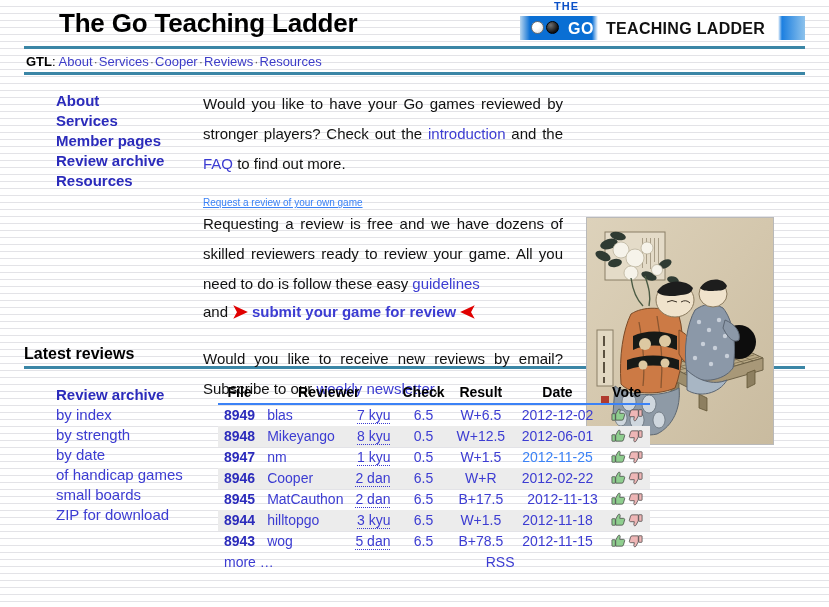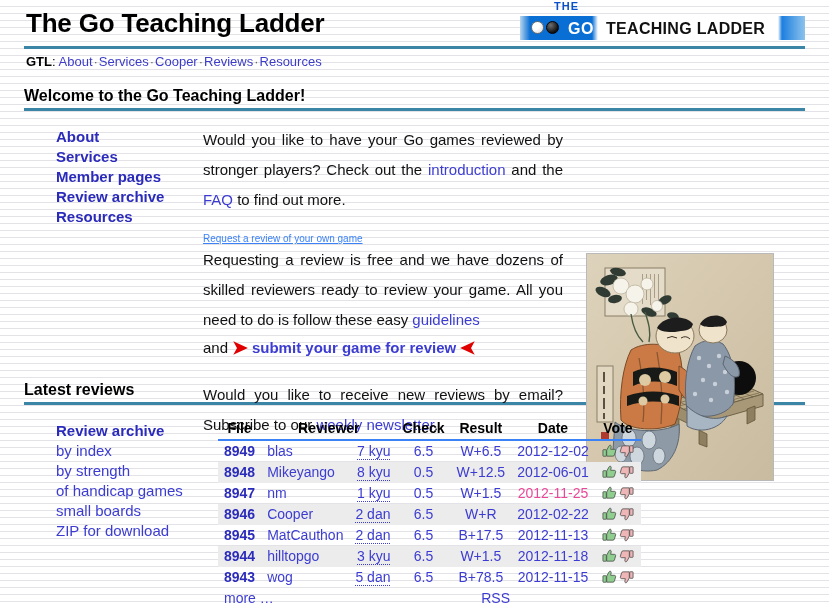--- a/index.html
+++ b/index.html
@@ -28,20 +28,21 @@
     position: relative;
     width: 829px;
     height: 607px;
   }
 
   
   .header {
     position: relative;
     padding: 8px 24px 0 32px;
     height: 34px;
+    margin-left: 33px;
   }
   .site-title {
     position: absolute;
     left: 26px;
     top: 8px;
     font-size: 26px;
     font-weight: bold;
     letter-spacing: -0.2px;
     color: #000;
     white-space: nowrap;
@@ -337,21 +338,20 @@
     </div>
   </div>
 
   <div class="rule-teal"></div>
 
   <div class="nav">
     <span class="gtl">GTL</span><span class="sep-colon">:</span>
     <a href="#">About</a><span class="dot">·</span><a href="#">Services</a><span class="dot">·</span><a href="#">Cooper</a><span class="dot">·</span><a href="#">Reviews</a><span class="dot">·</span><a href="#">Resources</a>
   </div>
 
-  <div class="section-head">Welcome to the Go Teaching Ladder!</div>
   <div class="section-rule"></div>
 
   <div class="content">
 
     <div class="side-nav">
       <a href="#">About</a>
       <a href="#">Services</a>
       <a href="#">Member pages</a>
       <a href="#">Review archive</a>
       <a href="#">Resources</a>
@@ -503,20 +503,21 @@
   </div>
 
   <div class="section-head">Latest reviews</div>
   <div class="section-rule"></div>
 
   <div class="reviews">
     <div class="rev-side">
       <a href="#" class="rev-head">Review archive</a>
       <a href="#" class="sub">by index</a>
       <a href="#" class="sub">by strength</a>
+      <a href="#" class="sub">by date</a>
       <a href="#" class="sub">of handicap games</a>
       <a href="#" class="sub">small boards</a>
       <a href="#" class="sub">ZIP for download</a>
     </div>
 
     <table class="rev-table">
       <thead>
         <tr>
           <th>File</th>
           <th colspan="2">Reviewer</th>
@@ -564,21 +565,21 @@
                     <rect x="1" y="5.6" width="3.6" height="7" rx="0.6" fill="#eeb6b6" stroke="#444" stroke-width="0.8"></rect>
                   </g>
                 </svg></span></td>
           </tr>
           <tr>
             <td class="c-file"><a href="#" style="color:#2b2bbb;text-decoration:none;font-weight:bold;">8947</a></td>
             <td class="c-rev"><a href="#" style="color:#3c3cd2;text-decoration:none;">nm</a></td>
             <td class="c-rank"><span>1 kyu</span></td>
             <td class="c-komi">0.5</td>
             <td class="c-res">W+1.5</td>
-            <td class="c-date"><a href="#" style="color:#ec4899;text-decoration:none;">2012-11-25</a></td>
+            <td class="c-date"><a href="#" style="color:#3b82f6;text-decoration:none;">2012-11-25</a></td>
             <td class="c-vote"><span><svg class="thumb" viewBox="0 0 16 14" xmlns="http://www.w3.org/2000/svg">
                   <g>
                     <path d="M5 6 L7.6 1.4 C8.3 0.4 10 0.8 9.8 2.2 L9.3 5.2 L13.2 5.2 C14.2 5.2 14.8 6 14.5 6.9 L13.3 11.2 C13.1 12 12.4 12.5 11.6 12.5 L5 12.5 Z" fill="#8fce8f" stroke="#444" stroke-width="0.8" stroke-linejoin="round"></path>
                     <rect x="1" y="5.6" width="3.6" height="7" rx="0.6" fill="#8fce8f" stroke="#444" stroke-width="0.8"></rect>
                   </g>
                 </svg></span><span><svg class="thumb" viewBox="0 0 16 14" xmlns="http://www.w3.org/2000/svg">
                   <g transform="rotate(180 8 7)">
                     <path d="M5 6 L7.6 1.4 C8.3 0.4 10 0.8 9.8 2.2 L9.3 5.2 L13.2 5.2 C14.2 5.2 14.8 6 14.5 6.9 L13.3 11.2 C13.1 12 12.4 12.5 11.6 12.5 L5 12.5 Z" fill="#eeb6b6" stroke="#444" stroke-width="0.8" stroke-linejoin="round"></path>
                     <rect x="1" y="5.6" width="3.6" height="7" rx="0.6" fill="#eeb6b6" stroke="#444" stroke-width="0.8"></rect>
                   </g>
@@ -602,21 +603,21 @@
                     <rect x="1" y="5.6" width="3.6" height="7" rx="0.6" fill="#eeb6b6" stroke="#444" stroke-width="0.8"></rect>
                   </g>
                 </svg></span></td>
           </tr>
           <tr>
             <td class="c-file"><a href="#" style="color:#2b2bbb;text-decoration:none;font-weight:bold;">8945</a></td>
             <td class="c-rev"><a href="#" style="color:#3c3cd2;text-decoration:none;">MatCauthon</a></td>
             <td class="c-rank"><span>2 dan</span></td>
             <td class="c-komi">6.5</td>
             <td class="c-res">B+17.5</td>
-            <td class="c-date"><a href="#" style="color:#3c3cd2;text-decoration:none;">2012-11-13</a></td>
+            <td class="c-date"><a href="#" style="color:#3c3cd2;text-decoration:none;margin-left:10px;">2012-11-13</a></td>
             <td class="c-vote"><span><svg class="thumb" viewBox="0 0 16 14" xmlns="http://www.w3.org/2000/svg">
                   <g>
                     <path d="M5 6 L7.6 1.4 C8.3 0.4 10 0.8 9.8 2.2 L9.3 5.2 L13.2 5.2 C14.2 5.2 14.8 6 14.5 6.9 L13.3 11.2 C13.1 12 12.4 12.5 11.6 12.5 L5 12.5 Z" fill="#8fce8f" stroke="#444" stroke-width="0.8" stroke-linejoin="round"></path>
                     <rect x="1" y="5.6" width="3.6" height="7" rx="0.6" fill="#8fce8f" stroke="#444" stroke-width="0.8"></rect>
                   </g>
                 </svg></span><span><svg class="thumb" viewBox="0 0 16 14" xmlns="http://www.w3.org/2000/svg">
                   <g transform="rotate(180 8 7)">
                     <path d="M5 6 L7.6 1.4 C8.3 0.4 10 0.8 9.8 2.2 L9.3 5.2 L13.2 5.2 C14.2 5.2 14.8 6 14.5 6.9 L13.3 11.2 C13.1 12 12.4 12.5 11.6 12.5 L5 12.5 Z" fill="#eeb6b6" stroke="#444" stroke-width="0.8" stroke-linejoin="round"></path>
                     <rect x="1" y="5.6" width="3.6" height="7" rx="0.6" fill="#eeb6b6" stroke="#444" stroke-width="0.8"></rect>
                   </g>

